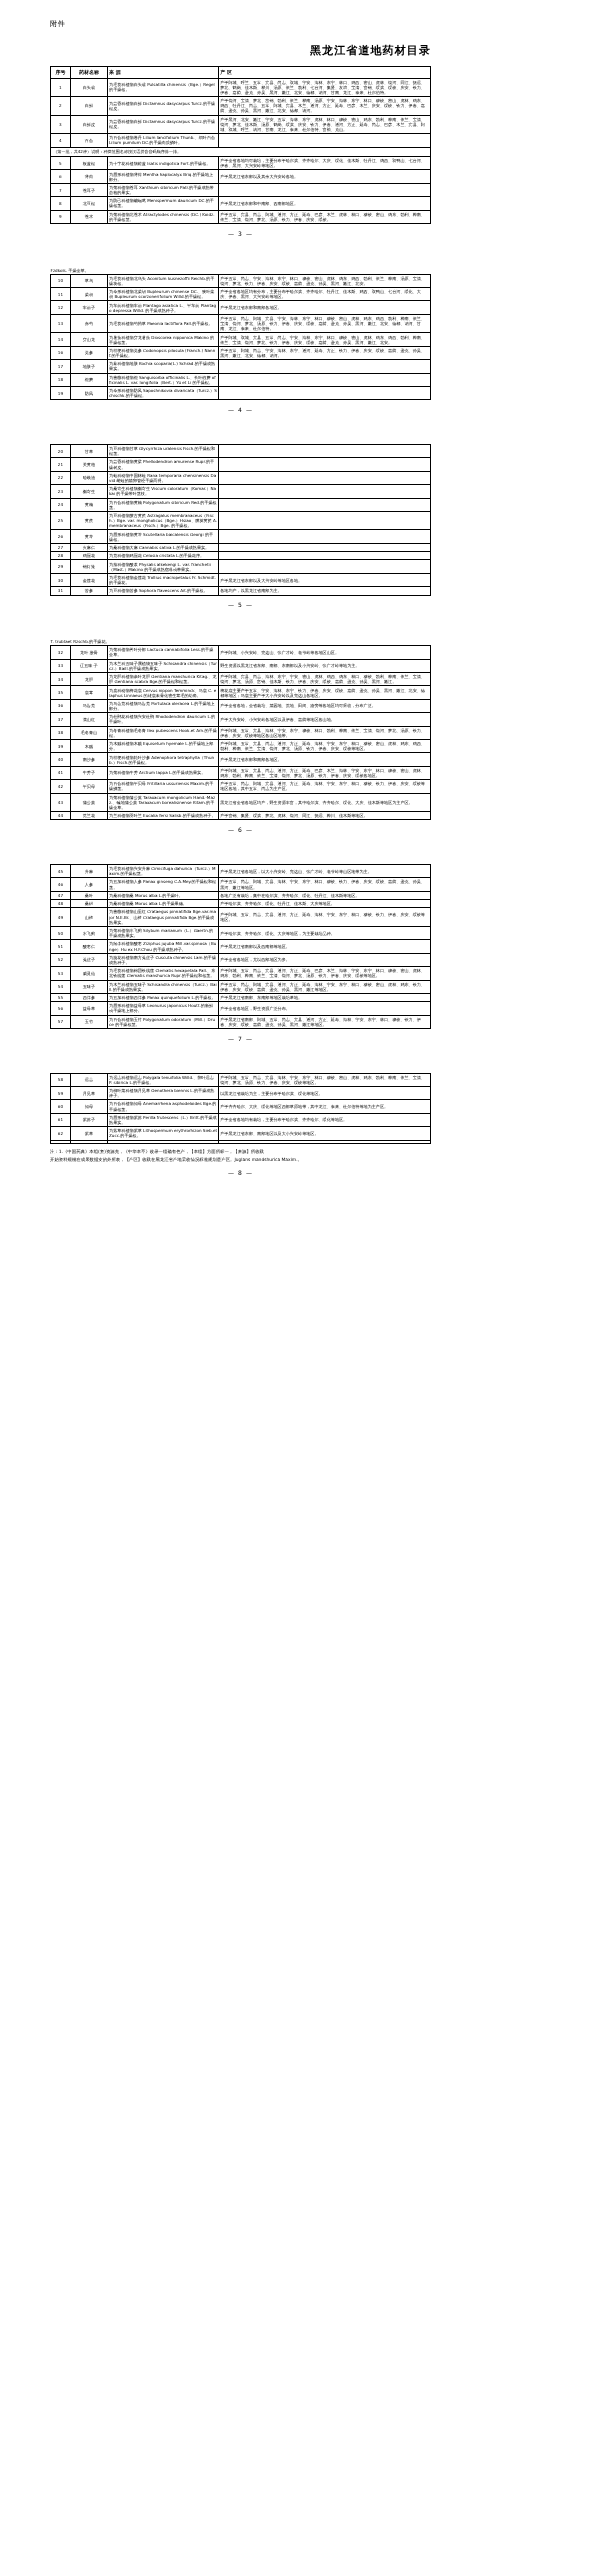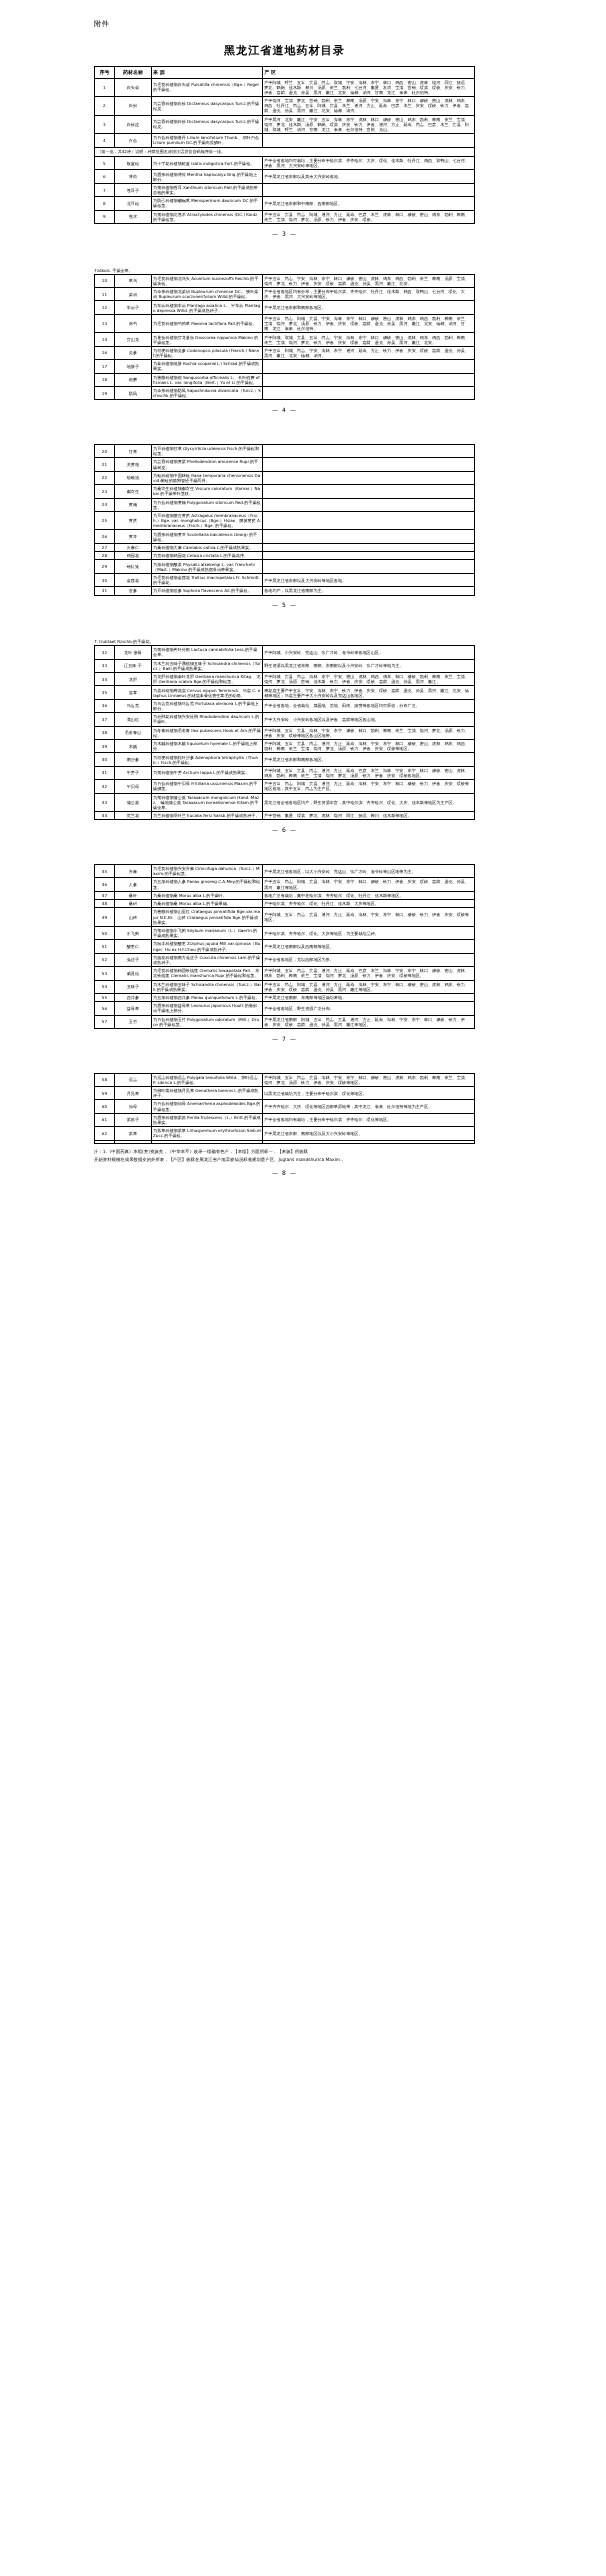--- a/index.html
+++ b/index.html
@@ -6,29 +6,28 @@
   body{
     font-family:"DejaVu Sans","Liberation Sans",sans-serif;
     color:#000;
     width:607px;
   }
   .page{
     width:481px;
     position:relative;
     box-sizing:border-box;
     padding:0 50px;
-    margin-left:44px;
   }
   .attach{
     font-size:7.2px;
     margin:19px 0 0 0;
     letter-spacing:0.6px;
   }
   .doc-title{
-    text-align:center;
+    text-align:right;
     font-size:11px;
     font-weight:bold;
     letter-spacing:1.1px;
     margin:14.3px 0 7.7px 0;
   }
   table{
     border-collapse:collapse;
     width:100%;
     table-layout:fixed;
   }

